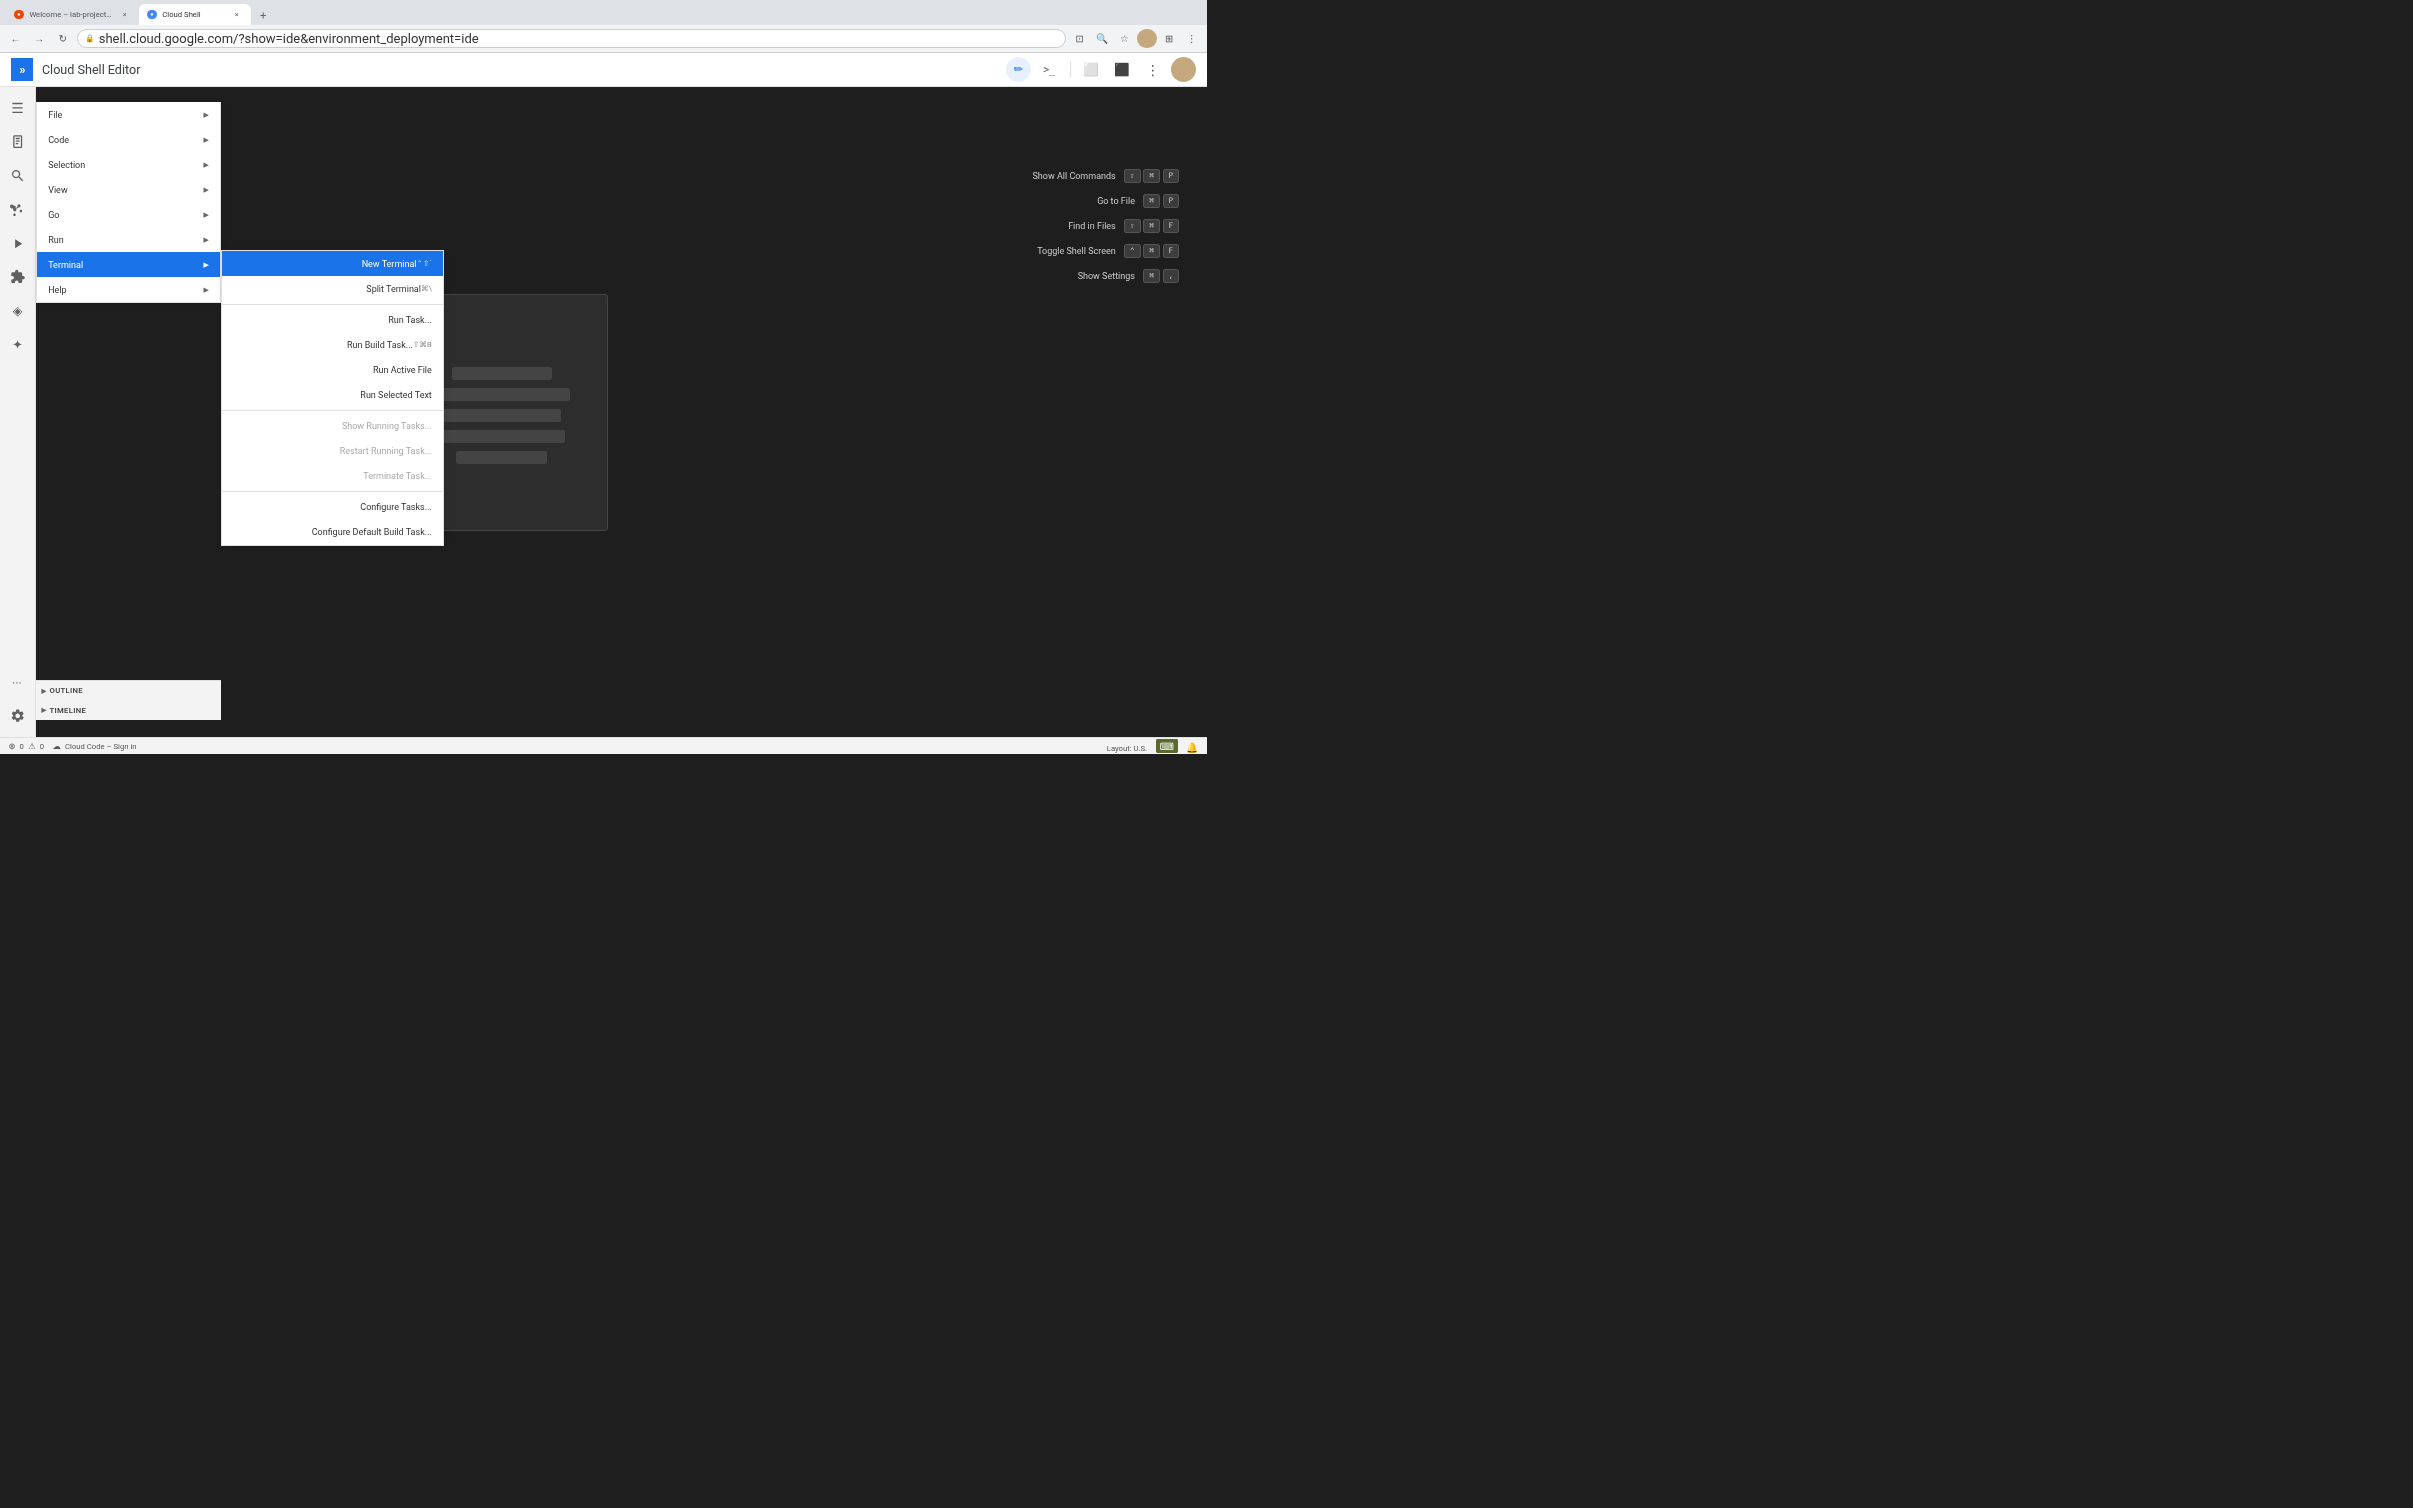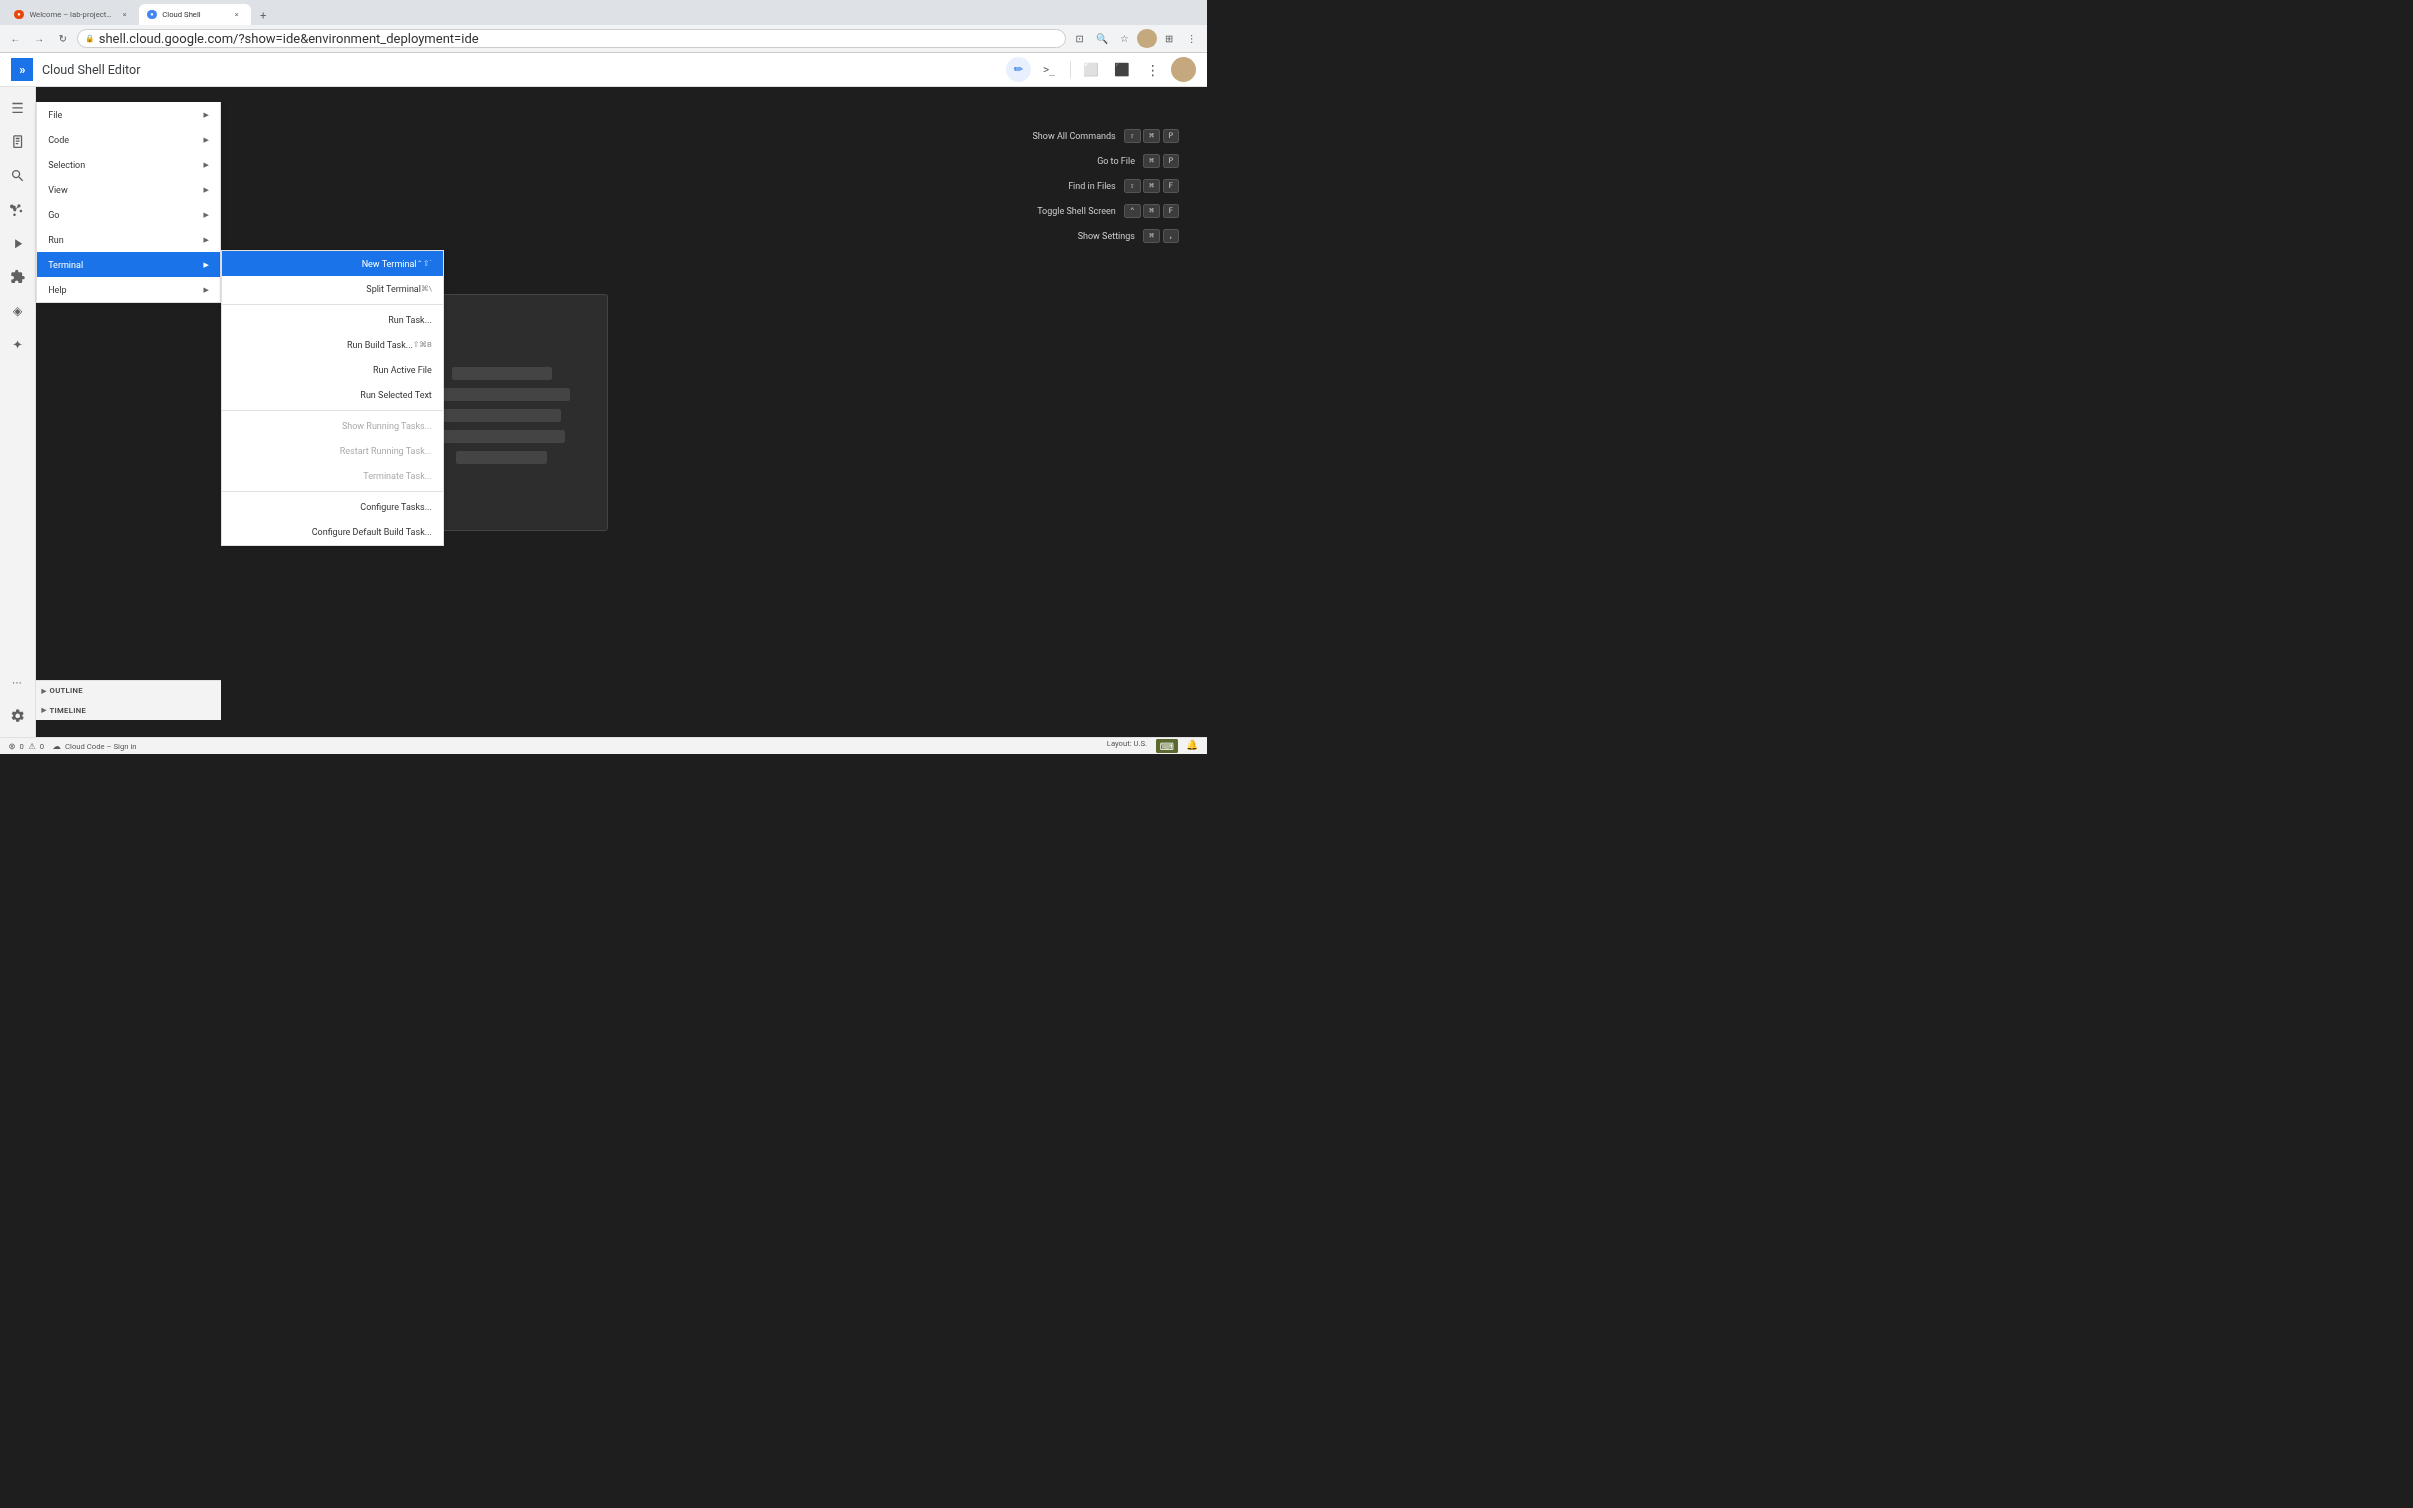--- a/index.html
+++ b/index.html
@@ -57,29 +57,29 @@
     
     .terminal-submenu { position: absolute; top: 163px; left: 221px; width: 223px; background: #fff; border: 0.7px solid #e0e0e0; z-index: 101; box-shadow: 1.4px 1.4px 5.6px rgba(0,0,0,0.15); }
     .submenu-item { height: 25px; padding: 0 11.2px; display: flex; align-items: center; justify-content: flex-end; cursor: pointer; font-size: 9px; color: #333; }
     .submenu-item.highlighted { background: #1a73e8; color: #fff; }
     .submenu-item.disabled { color: #aaa; cursor: default; }
     .submenu-item .shortcut { font-size: 7.7px; color: #888; display: flex; align-items: center; gap: 1.4px; }
     .submenu-item.highlighted .shortcut { color: #cce0ff; }
     .submenu-divider { height: 0.7px; background: #e0e0e0; margin: 2.8px 0; }
 
     
-    .shortcuts-panel { width: 293px; background: #1e1e1e; padding: 42px 28px; display: flex; flex-direction: column; gap: 11.2px; }
+    .shortcuts-panel { width: 293px; background: #1e1e1e; padding: 42px 28px; display: flex; flex-direction: column; gap: 11.2px; margin-top: 40px; }
     .shortcut-row { display: flex; align-items: center; justify-content: flex-end; gap: 8.4px; font-size: 9px; color: #ccc; }
     .shortcut-label { color: #ccc; font-size: 9px; }
     .shortcut-keys { display: flex; gap: 2.8px; align-items: center; }
     .key { background: #3c3c3c; border: 0.7px solid #555; border-radius: 2.1px; padding: 1.4px 4.9px; font-size: 7.7px; color: #ccc; font-family: monospace; min-width: 15.4px; text-align: center; }
 
     
     .status-bar { height: 17px; background: #f3f3f3; border-top: 0.7px solid #e0e0e0; display: flex; align-items: center; padding: 0 8.4px; font-size: 7.7px; color: #555; gap: 8.4px; }
-    .status-bar .status-right { margin-left: auto; display: flex; align-items: flex-start; gap: 8.4px; }
+    .status-bar .status-right { margin-left: auto; display: flex; align-items: flex-end; gap: 8.4px; }
 
     
     .outline-section { position: absolute; bottom: 17px; left: 36px; width: 185px; background: #f3f3f3; border-top: 0.7px solid #e0e0e0; }
     .outline-header { height: 19.6px; display: flex; align-items: center; padding: 0 5.6px; gap: 2.8px; font-size: 7.7px; font-weight: 600; color: #424242; cursor: pointer; text-transform: uppercase; letter-spacing: 0.3px; }
     .outline-chevron { font-size: 6.3px; color: #666; }
 
     
     .editor-area { flex: 1; background: #1e1e1e; position: relative; display: flex; }
 
     .content-center { flex: 1; display: flex; align-items: center; justify-content: center; }

